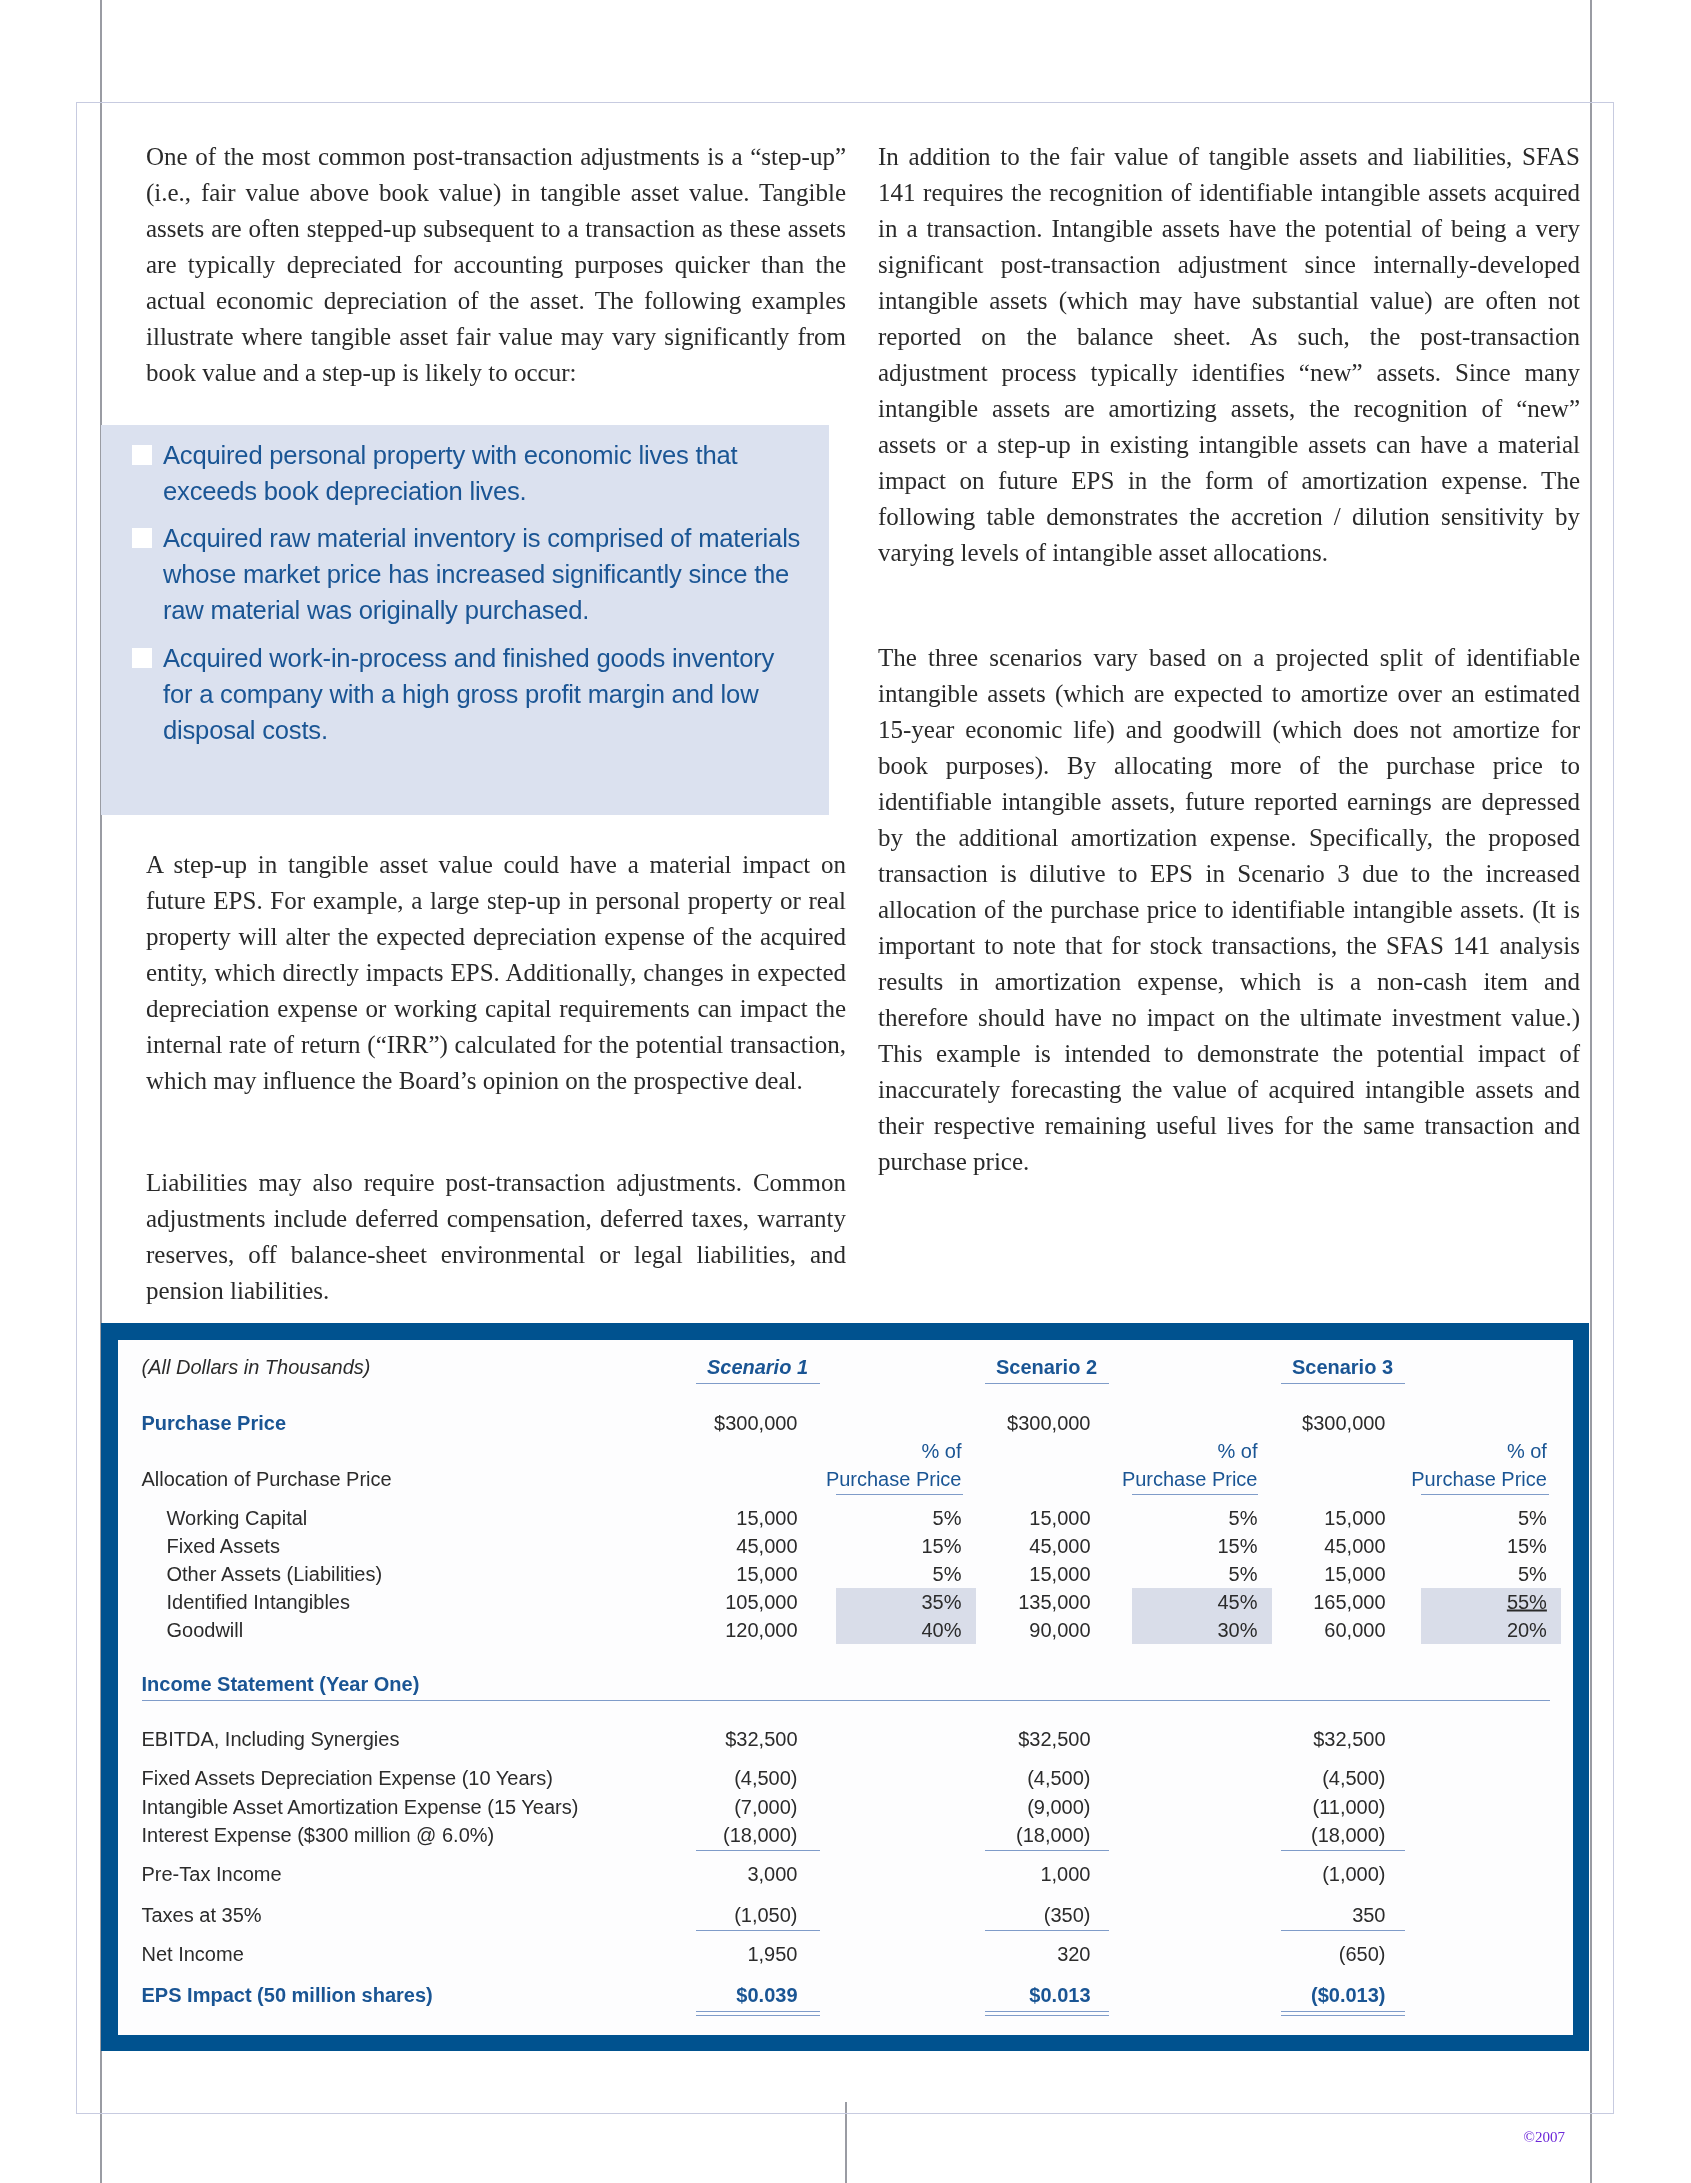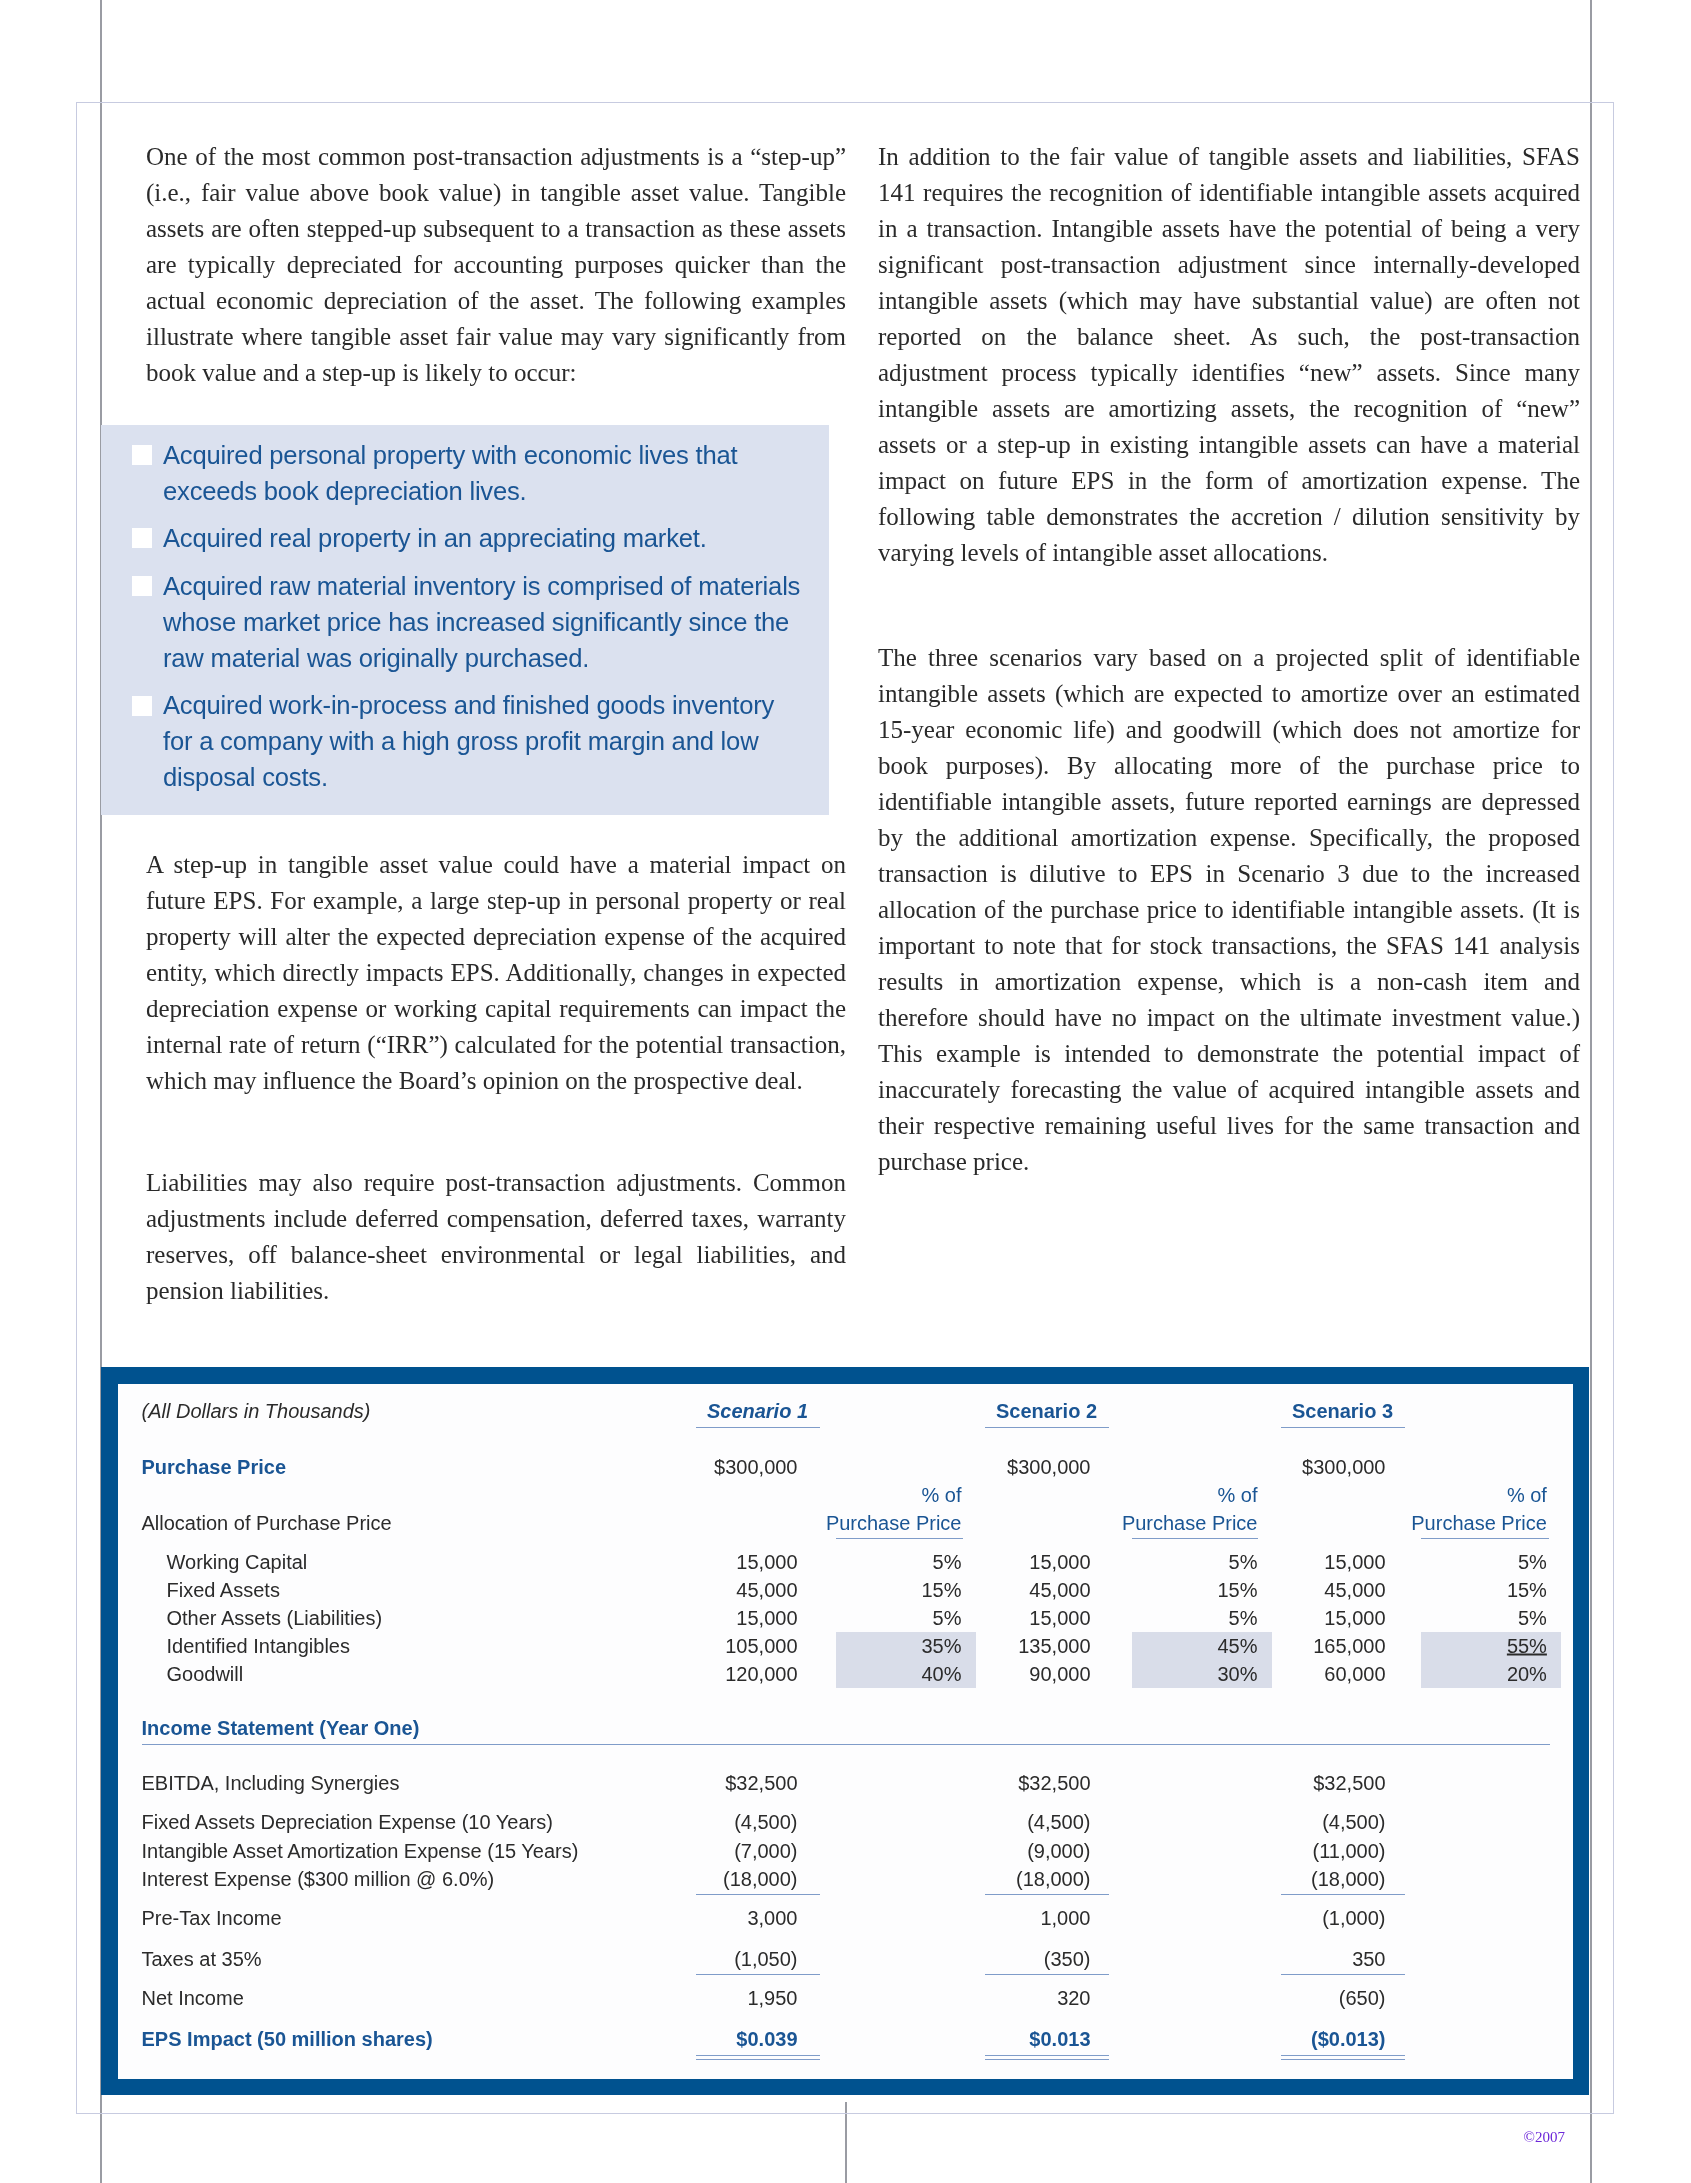--- a/index.html
+++ b/index.html
@@ -5,21 +5,21 @@
   html, body { margin:0; padding:0; background:#ffffff; }
   body { width:1691px; height:2183px; position:relative; overflow:hidden; }
   .vline { position:absolute; width:1.7px; background:#9a9ca3; }
   .frame { position:absolute; left:76px; top:102px; width:1538px; height:2012px; border:1.7px solid #c7cbe0; box-sizing:border-box; }
   .serif { font-family:"Liberation Serif","DejaVu Serif",serif; color:#2a2a2a; }
   .para { position:absolute; font-size:25px; line-height:36px; text-align:justify; margin:17px; }
   .bulletbox { position:absolute; left:101px; top:425px; width:728px; height:390px; background:#dbe1ef; }
   .bullet-list { position:absolute; left:31px; top:11.6px; right:25px; margin:0; padding:0; list-style:none; }
   .bullet-item { position:relative; padding-left:31px; font-family:"Liberation Sans","DejaVu Sans",sans-serif; font-size:25.6px; line-height:36px; color:#1a5594; margin-bottom:11.6px; letter-spacing:-0.2px; }
   .bullet-square { position:absolute; left:0; top:8.3px; width:20px; height:20px; background:#ffffff; }
-  .tablebox { position:absolute; left:101px; top:1323px; width:1488px; height:728px; background:#00528f;margin-top:44px; }
+  .tablebox { position:absolute; left:101px; top:1323px; width:1488px; height:728px; background:#00528f; }
   .tableinner { position:absolute; left:16.5px; top:16.5px; right:16.5px; bottom:16.5px; background:#fdfdfe; }
   .cell { position:absolute; font-family:"Liberation Sans","DejaVu Sans",sans-serif; font-size:20px; line-height:25px; color:#2b2b2b; white-space:nowrap; transform:translateY(-50%); }
   .r { text-align:right; }
   .blue { color:#1a5594; }
   .bold { font-weight:bold; }
   .ital { font-style:italic; }
   .rule { position:absolute; height:1.7px; background:#7f9cc9; }
   .hl { position:absolute; background:#d9dde9; }
   .copyright { position:absolute; font-family:"Liberation Serif","DejaVu Serif",serif; font-size:15px; color:#6d28d9; }
 </style>
@@ -34,21 +34,20 @@
 <p class="para serif" style="left:129px; top:122px; width:700px;">One of the most common post-transaction adjustments is a “step-up” (i.e., fair value above book value) in tangible asset value. Tangible assets are often stepped-up subsequent to a transaction as these assets are typically depreciated for accounting purposes quicker than the actual economic depreciation of the asset. The following examples illustrate where tangible asset fair value may vary significantly from book value and a step-up is likely to occur:</p>
 
 <div class="bulletbox">
   <ul class="bullet-list">
     <li class="bullet-item">
       <span class="bullet-square"></span>
       <span>Acquired personal property with economic lives that exceeds book depreciation lives.</span>
     </li>
     <li class="bullet-item">
       <span class="bullet-square"></span>
-      <span>Acquired real property in an appreciating market.</span>
     </li>
     <li class="bullet-item">
       <span class="bullet-square"></span>
       <span>Acquired raw material inventory is comprised of materials whose market price has increased significantly since the raw material was originally purchased.</span>
     </li>
     <li class="bullet-item">
       <span class="bullet-square"></span>
       <span>Acquired work-in-process and finished goods inventory for a company with a high gross profit margin and low disposal costs.</span>
     </li>
   </ul>

